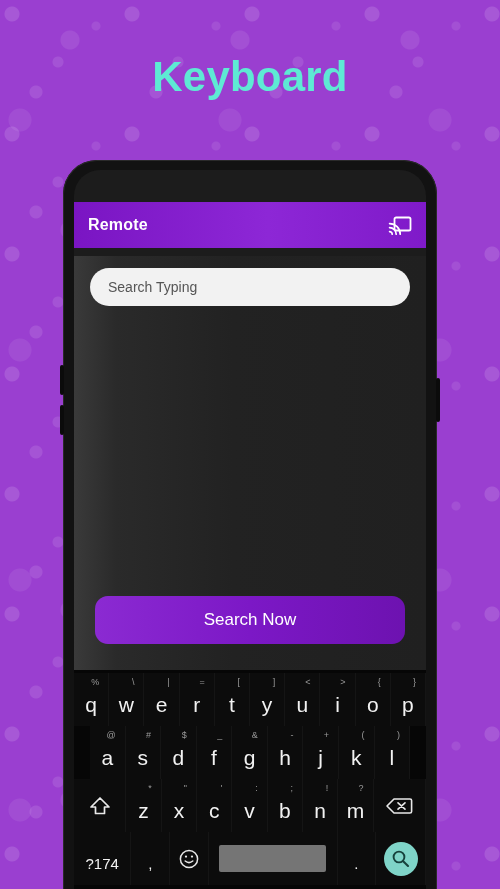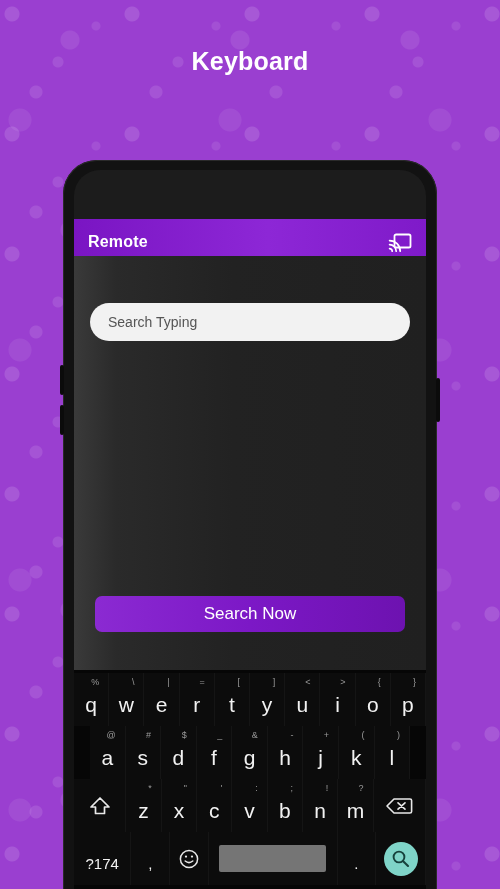--- a/index.html
+++ b/index.html
@@ -49,25 +49,26 @@
   #headline .line1 {
     display: block;
     color: #ffffff;
     font-size: 35px;
     font-weight: 400;
     letter-spacing: 0.3px;
     line-height: 44px;
   }
   #headline .line2 {
     display: block;
-    color: #ffffff;
-    font-size: 25px;
+    color: #5eead4;
+    font-size: 42px;
     font-weight: 700;
     letter-spacing: 0.2px;
     line-height: 46px;
+    margin-top: 16px;
   }
 
   
   #phone {
     position: absolute;
     left: 63px;
     top: 160px;
     width: 374px;
     height: 760px;
     background: #121212;
@@ -105,21 +106,21 @@
     width: 66px;
     height: 6px;
     border-radius: 3px;
     background: #3a3a3a;
   }
 
   
   #appbar {
     position: absolute;
     left: 0;
-    top: 49px;
+    top: 32px;
     width: 352px;
     height: 46px;
     background: linear-gradient(90deg, #7a15c3 0%, #8d27d6 55%, #7f1ac9 100%);
     display: flex;
     align-items: center;
     justify-content: space-between;
     padding: 16px 14px;
     box-sizing: border-box;
   }
   #appbar-title {
@@ -144,34 +145,33 @@
     left: 16px;
     top: 12px;
     width: 320px;
     height: 38px;
     background: #f2f2f2;
     border-radius: 19px;
     display: flex;
     align-items: center;
     padding: 0 18px;
     box-sizing: border-box;
-    margin-top: 35px;
   }
   #search-field span {
     color: #555555;
     font-size: 14px;
   }
   #search-now-btn {
     position: absolute;
     left: 21px;
     top: 340px;
     width: 310px;
-    height: 36px;
+    height: 48px;
     border: none;
-    border-radius: 7px;
+    border-radius: 13px;
     background: linear-gradient(90deg, #8b2ad2 0%, #7c18c6 50%, #6d12b0 100%);
     color: #ffffff;
     font-size: 17px;
     font-family: "Liberation Sans", sans-serif;
     cursor: pointer;
   }
 
   
   #keyboard {
     position: absolute;

